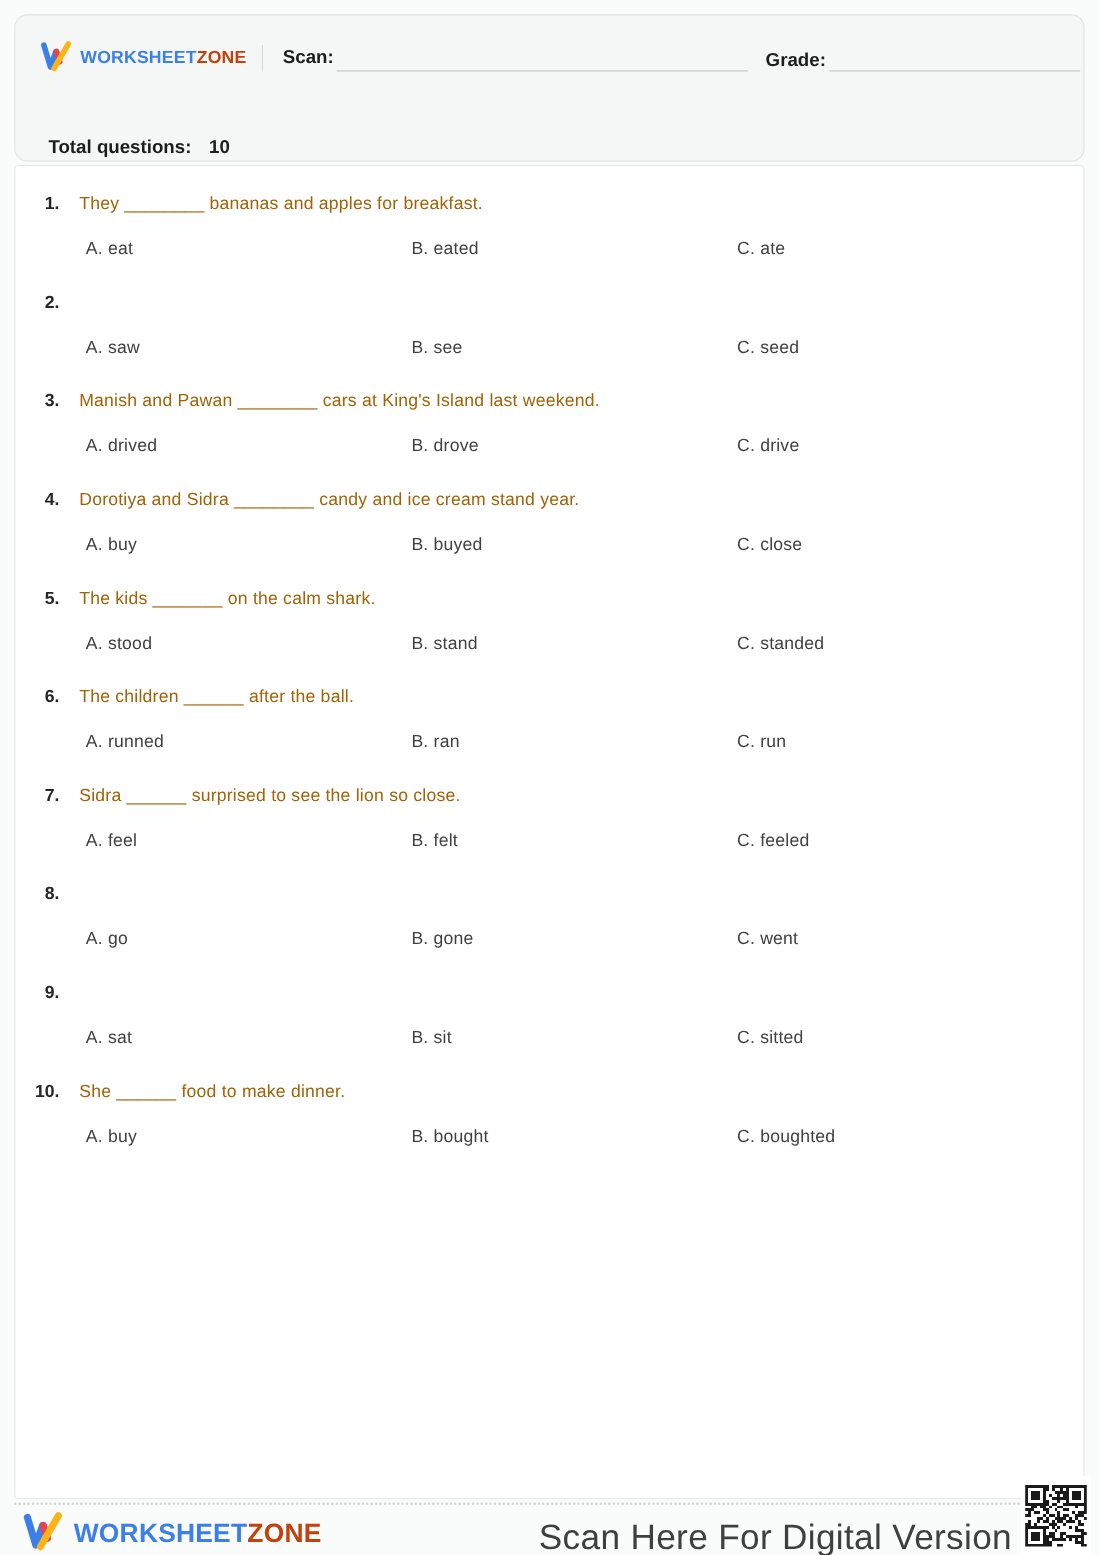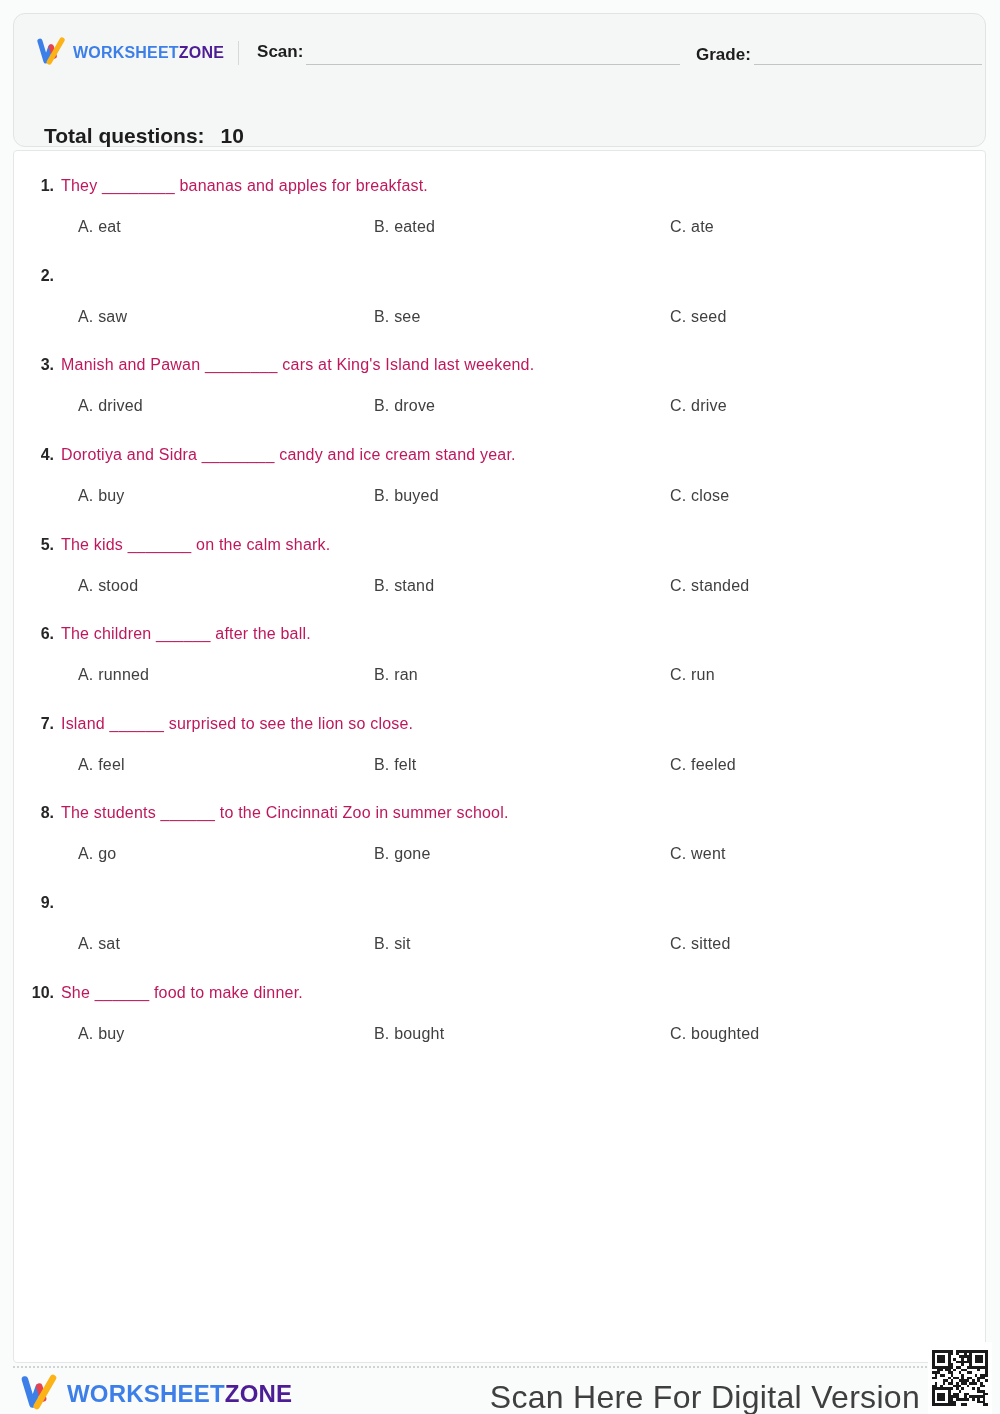--- a/index.html
+++ b/index.html
@@ -15,34 +15,34 @@
   .header-box {
     position:absolute; left:13px; top:13px; width:973px; height:134px;
     background:#f5f6f6;
     border:1px solid #e2e4e4;
     border-radius:12px;
   }
   .logo-row { position:absolute; left:22px; top:16px; height:46px; display:flex; align-items:center; }
   .logo { display:flex; align-items:center; gap:7px; }
   .logo-text { font-weight:bold; font-size:16px; letter-spacing:0.2px; white-space:nowrap; }
   .brand-blue { color:#3d7fe8; }
-  .brand-yellow { color:#4c1d95; }
+  .brand-yellow { color:#c2410c; }
   .logo-divider { width:1px; height:24px; background:#d7d9d9; margin:0 18px 0 14px; }
   .name-label, .grade-label { font-weight:bold; font-size:17px; color:#1d1d1d; }
   .name-line {
     position:absolute; left:292px; top:50px; width:374px; height:1px; background:#c3c5c5;
   }
   .grade-label { position:absolute; left:682px; top:31px; }
   .grade-line {
     position:absolute; left:740px; top:50px; width:228px; height:1px; background:#c3c5c5;
   }
   .name-label { margin-top:-2px; }
   .total-row {
     position:absolute; left:30px; top:110px; display:flex; gap:16px;
-    font-weight:bold; font-size:21px; color:#1d1d1d;align-items:flex-end;
+    font-weight:bold; font-size:17px; color:#1d1d1d;align-items:flex-end;
   }
   
   .content-box {
     position:absolute; left:13px; top:150px; width:973px; height:1213px;
     background:#ffffff;
     border:1px solid #e5e7e7;
     border-radius:4px;
   }
   
   .questions { position:absolute; left:0; top:0; width:1000px; }
@@ -51,21 +51,21 @@
   .q:nth-of-type(2)  { top:267px; }
   .q:nth-of-type(3)  { top:356px; }
   .q:nth-of-type(4)  { top:446px; }
   .q:nth-of-type(5)  { top:536px; }
   .q:nth-of-type(6)  { top:625px; }
   .q:nth-of-type(7)  { top:715px; }
   .q:nth-of-type(8)  { top:804px; }
   .q:nth-of-type(9)  { top:894px; }
   .q:nth-of-type(10) { top:984px; }
   .q .num  { position:absolute; left:24px; width:30px; text-align:right; font-weight:bold; color:#262626; }
-  .q .stem { position:absolute; left:61px; color:#be185d; letter-spacing:0.2px; }
+  .q .stem { position:absolute; left:72px; color:#a16207; letter-spacing:0.2px; }
   .q .opt  { position:absolute; top:41px; color:#404040; letter-spacing:0.2px;margin-left:16px; }
   .q .opt.a { left:62px; }
   .q .opt.b { left:358px; }
   .q .opt.c { left:654px; }
   
   .cut-line {
     position:absolute; left:13px; top:1366px; width:974px; height:0;
     border-top:2px dotted #d0d3d3;
   }
   .footer-logo { position:absolute; left:20px; top:1370px; display:flex; align-items:center; gap:9px; }
@@ -146,28 +146,27 @@
   </div>
   <div class="q">
     <span class="num">6.</span>
     <span class="stem">The children ______ after the ball.</span>
     <span class="opt a">A. runned</span>
     <span class="opt b">B. ran</span>
     <span class="opt c">C. run</span>
   </div>
   <div class="q">
     <span class="num">7.</span>
-    <span class="stem">Island ______ surprised to see the lion so close.</span>
+    <span class="stem">Sidra ______ surprised to see the lion so close.</span>
     <span class="opt a">A. feel</span>
     <span class="opt b">B. felt</span>
     <span class="opt c">C. feeled</span>
   </div>
   <div class="q">
     <span class="num">8.</span>
-    <span class="stem">The students ______ to the Cincinnati Zoo in summer school.</span>
     <span class="opt a">A. go</span>
     <span class="opt b">B. gone</span>
     <span class="opt c">C. went</span>
   </div>
   <div class="q">
     <span class="num">9.</span>
     <span class="opt a">A. sat</span>
     <span class="opt b">B. sit</span>
     <span class="opt c">C. sitted</span>
   </div>

